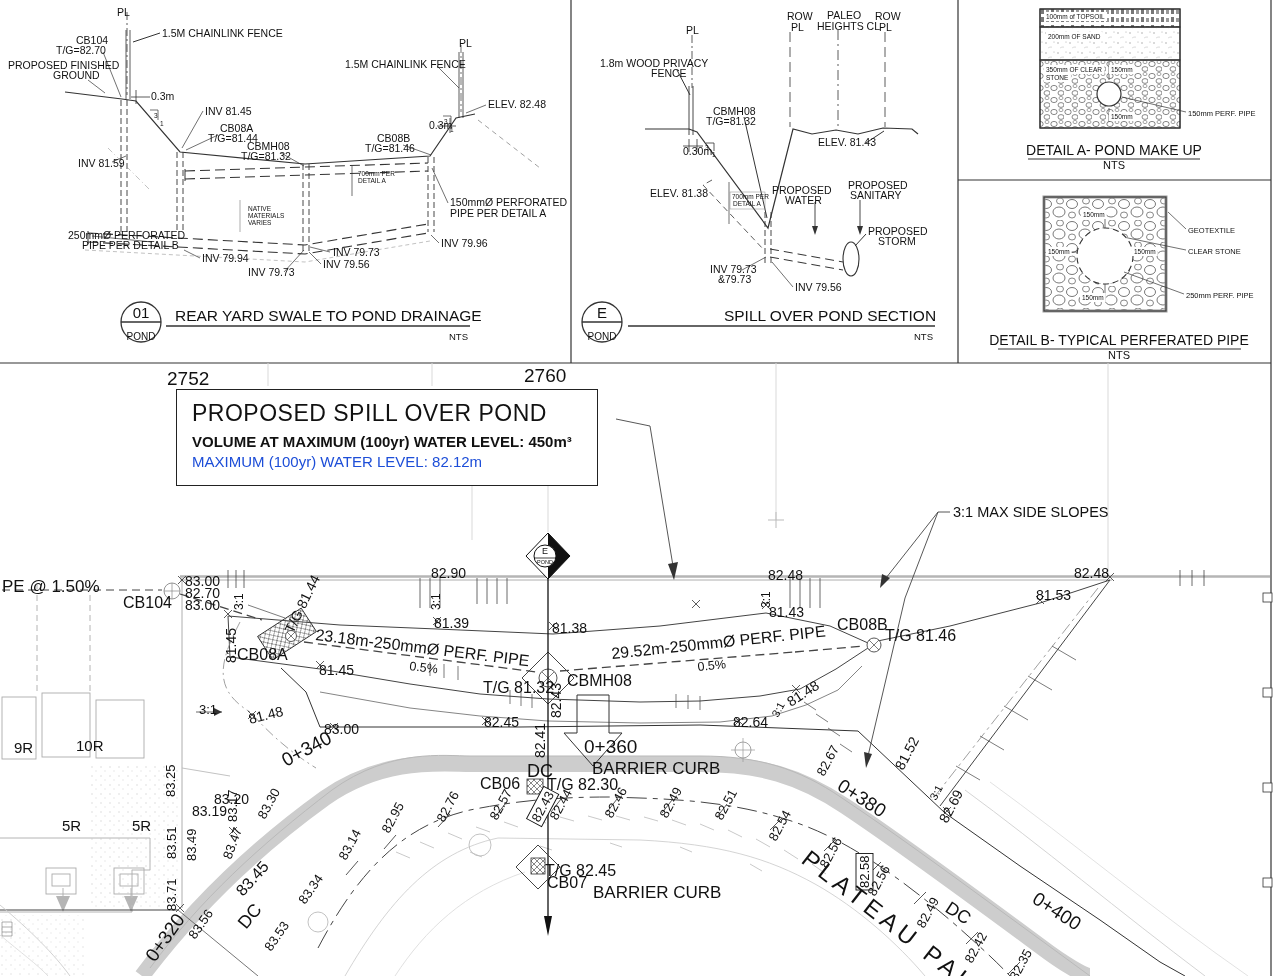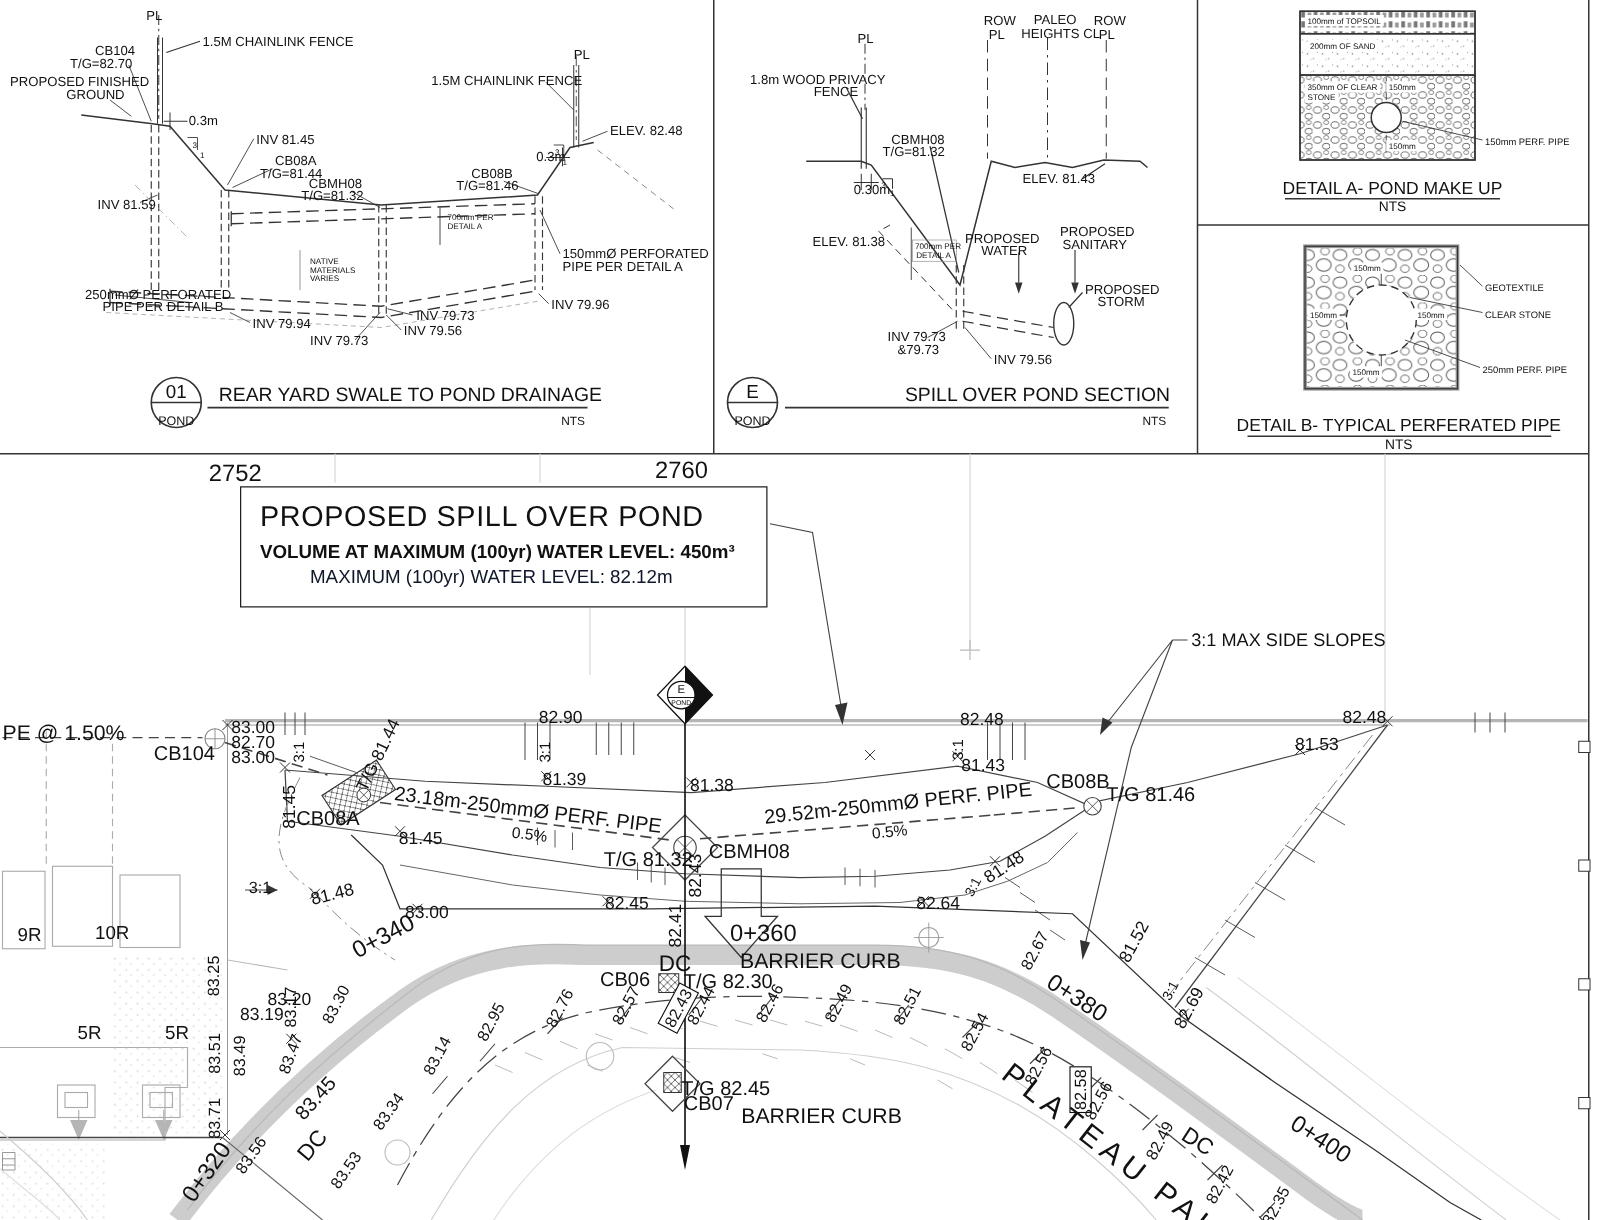--- a/index.html
+++ b/index.html
@@ -1,24 +1,24 @@
 <!DOCTYPE html>
 <html><head>
 <meta charset="utf-8">
 <style>
   html,body{margin:0;padding:0;background:#e8e8e8;}
   .sheet{position:relative;width:1280px;height:976px;background:#ffffff;overflow:hidden;
          font-family:"Liberation Sans", sans-serif;}
   svg{position:absolute;left:0;top:0;}
   svg text{font-family:"Liberation Sans", sans-serif;fill:#111;}
-  .infobox{position:absolute;left:192px;top:389px;width:422px;height:97px;border:1.5px solid #222;
+  .infobox{position:absolute;left:176px;top:389px;width:422px;height:97px;border:1.5px solid #222;
            background:#fff;box-sizing:border-box;padding:10px 10px 0 15px;z-index:5;}
   .infobox .t1{font-size:23px;color:#111;letter-spacing:.5px;}
   .infobox .t2{font-size:15px;color:#111;margin-top:6px;font-weight:bold;}
-  .infobox .t3{font-size:15px;color:#0f172a;margin-top:3px;margin-left:40px;}
+  .infobox .t3{font-size:15px;color:#1d4ed8;margin-top:3px;}
 </style>
 </head>
 <body>
 
 <div class="sheet">
 
 <svg width="1280" height="976" viewBox="0 0 1280 976">
   <defs>
     <pattern id="pat-cross" width="6" height="6" patternUnits="userSpaceOnUse">
       <path d="M0,6 L6,0 M0,0 L6,6" stroke="#555" stroke-width="0.7"></path>

